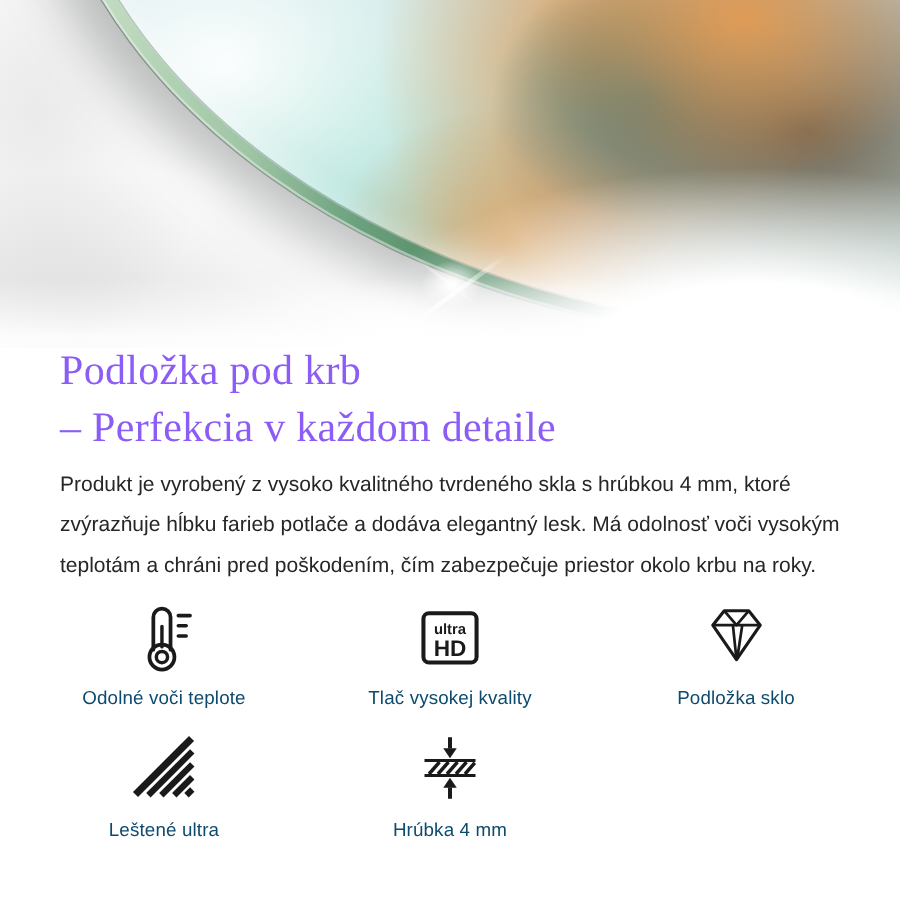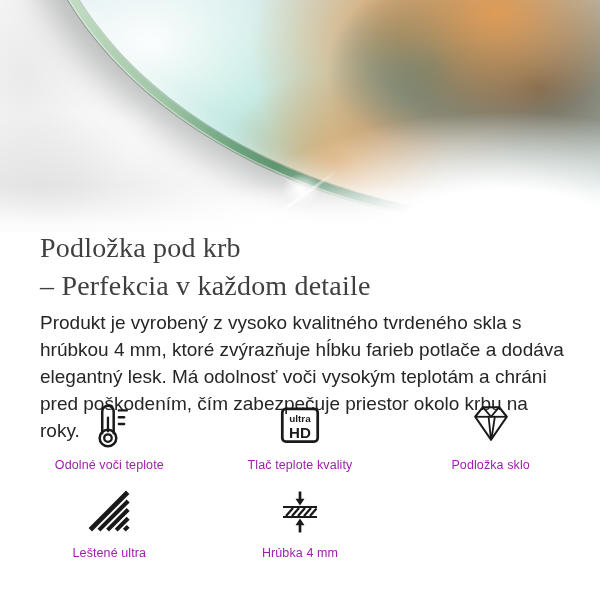--- a/index.html
+++ b/index.html
@@ -39,29 +39,29 @@
     transform:rotate(38deg);}
   .sparkle-glow{position:absolute;left:281px;top:174px;width:40px;height:32px;border-radius:50%;
     background:radial-gradient(closest-side,rgba(255,255,255,.98) 10%,rgba(255,255,255,0) 100%);}
   .fade-br{position:absolute;inset:0;
     background:radial-gradient(380px 175px at 84% 104%, #ffffff 30%, rgba(255,255,255,0) 74%);}
   .fade-bottom{position:absolute;inset:0;
     background:linear-gradient(to bottom, rgba(255,255,255,0) 80%, rgba(255,255,255,.9) 97%);}
 
   
   .title{position:absolute;left:40px;top:229px;font-family:"Liberation Serif","DejaVu Serif",serif;
-    font-weight:400;font-size:28px;line-height:38px;color:#404040;letter-spacing:.2px;}
-  .description{position:absolute;left:40px;top:309px;width:528px;font-size:19px;line-height:27px;color:#262626;}
+    font-weight:400;font-size:28px;line-height:38px;color:#8b5cf6;letter-spacing:.2px;}
+  .description{position:absolute;left:40px;top:309px;width:528px;font-size:14px;line-height:27px;color:#262626;}
 
   
   .features{position:absolute;left:14px;top:400px;width:572px;display:grid;
     grid-template-columns:repeat(3,1fr);row-gap:16px;}
   .feature{display:flex;flex-direction:column;align-items:center;}
   .icon-box{height:55px;display:flex;align-items:flex-start;justify-content:center;}
-  .feature .label{margin-top:3px;font-size:12.5px;color:#a21caf;letter-spacing:.1px;}
+  .feature .label{margin-top:3px;font-size:12.5px;color:#0c4a6e;letter-spacing:.1px;}
   .ico{stroke:#1a1a1a;fill:none;}
   .ico text{stroke:none;fill:#1a1a1a;font-family:"Liberation Sans",sans-serif;}
 </style>
 </head>
 <body>
 
 <div class="page">
 
   <div class="hero">
     <div class="ambient-shadow"></div>
@@ -100,21 +100,21 @@
     </div>
 
     <div class="feature">
       <div class="icon-box">
         <svg class="ico" width="50" height="50" viewBox="0 0 48 48">
           <rect x="7" y="8.5" width="34" height="31.5" rx="3.5" stroke-width="2.6"></rect>
           <text x="24" y="21.5" font-size="9.5" font-weight="600" text-anchor="middle">ultra</text>
           <text x="24" y="36" font-size="14.5" font-weight="700" text-anchor="middle">HD</text>
         </svg>
       </div>
-      <div class="label">Tlač teplote kvality</div>
+      <div class="label">Tlač vysokej kvality</div>
     </div>
 
 
     <div class="feature">
       <div class="icon-box">
         <svg class="ico" width="46" height="46" viewBox="0 0 48 48">
           <path d="M7.5 17.5 L15.5 7.5 H32.5 L40.5 17.5 L24 41.5 Z" stroke-width="2.2" stroke-linejoin="round"></path>
           <path d="M7.5 17.5 H40.5" stroke-width="1.9"></path>
           <path d="M15.5 7.5 L24 17.5 L32.5 7.5" stroke-width="1.9" stroke-linejoin="round"></path>
           <path d="M21.5 17.5 L24 41.5 M28 17.5 L24.6 40" stroke-width="1.9"></path>

